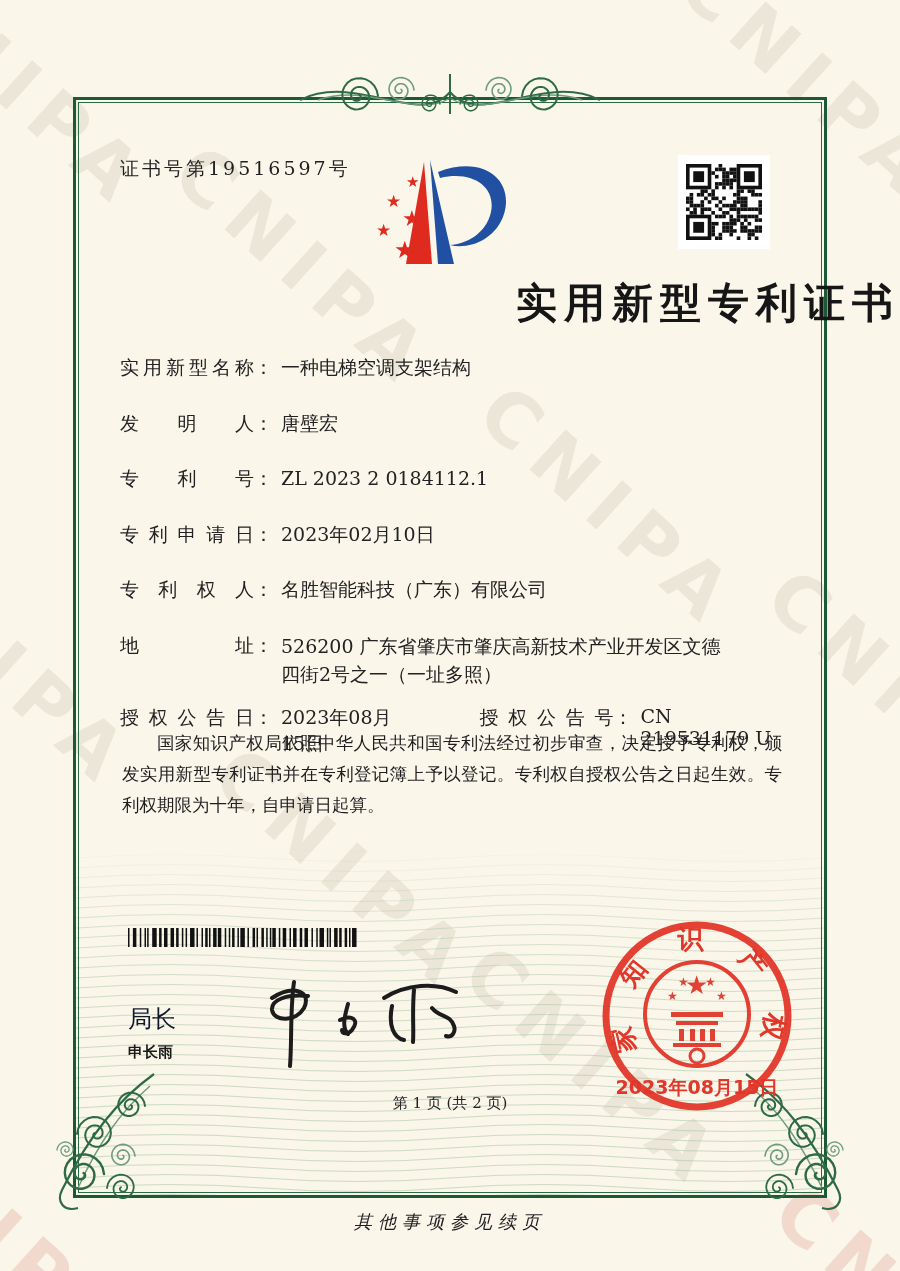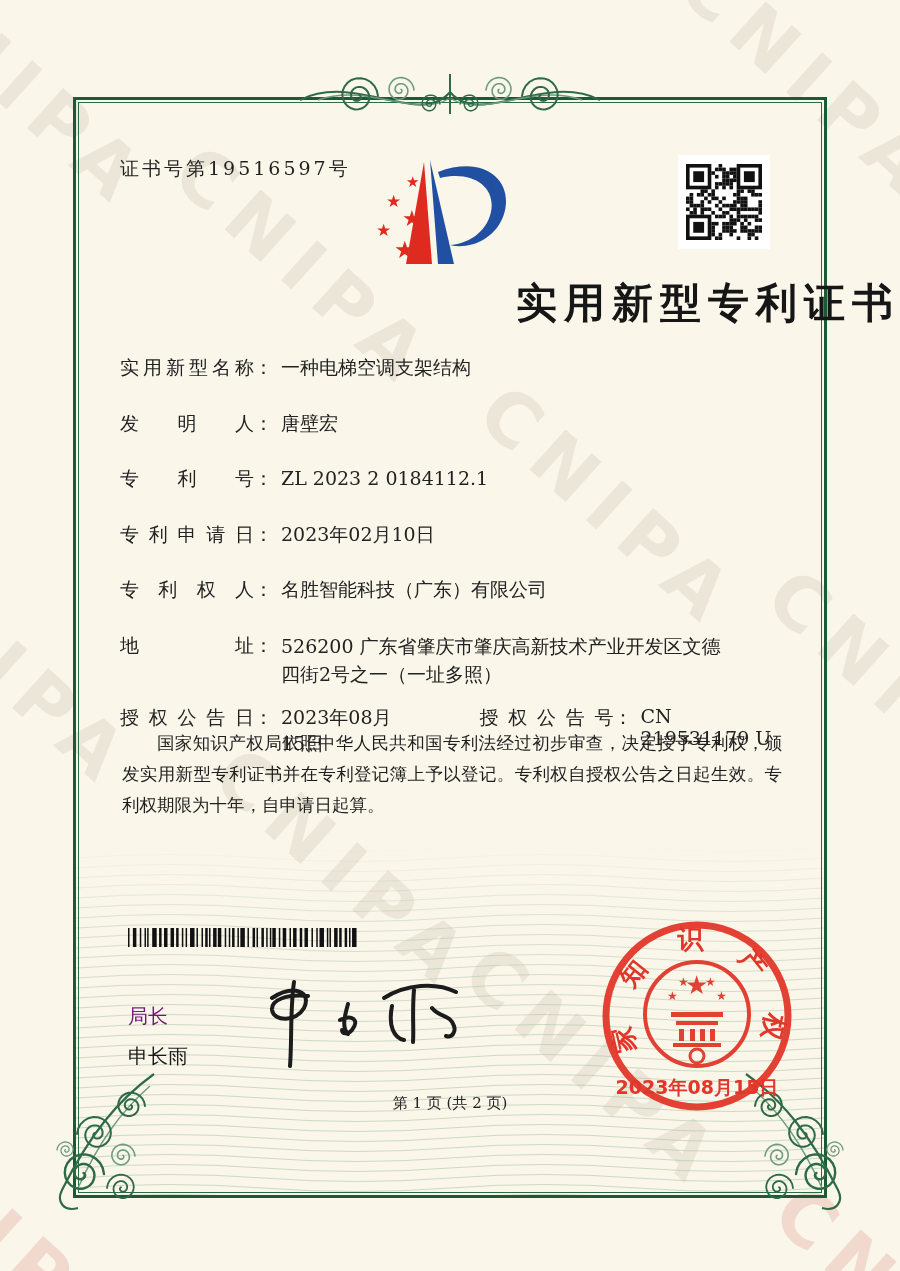--- a/index.html
+++ b/index.html
@@ -48,24 +48,24 @@
   
   #body-text{position:absolute;left:122px;top:728px;width:660px;
              font-size:17.5px;line-height:31px;color:#1e1e1e;text-align:justify;
              }
   #body-text p{margin:0 0 7px 0;text-indent:2em;}
 
   
   #barcode{position:absolute;left:128px;top:928px;width:230px;height:19px;}
 
   
-  #sig-title{position:absolute;left:128px;top:1003px;font-size:20px;
-             font-family:"DejaVu Sans","Liberation Sans",sans-serif;color:#701a75;}
-  #sig-name{position:absolute;left:128px;top:1043px;font-size:20px;
-            font-family:"DejaVu Sans","Liberation Sans",sans-serif;color:#1a1a1a;}
+  #sig-title{position:absolute;left:128px;top:1003px;font-size:24px;
+             font-family:"DejaVu Sans","Liberation Sans",sans-serif;color:#0f172a;}
+  #sig-name{position:absolute;left:128px;top:1043px;font-size:15px;
+            font-family:"DejaVu Sans","Liberation Sans",sans-serif;color:#1a1a1a;font-weight:bold;}
   #sig-hand{position:absolute;left:256px;top:968px;}
 
   
   #seal{position:absolute;left:597px;top:916px;width:200px;height:200px;}
 
   
   #page-num{position:absolute;left:0;top:1094px;width:100%;text-align:center;
             font-size:15px;color:#222;}
   #cont-note{position:absolute;left:0;top:1210px;width:100%;text-align:center;
              font-size:18px;letter-spacing:6px;color:#1e1e1e;font-style:italic;}
@@ -477,14 +477,15 @@
       <rect x="93" y="113" width="5" height="12"></rect>
       <rect x="103" y="113" width="5" height="12"></rect>
       <rect x="113" y="113" width="5" height="12"></rect>
       <rect x="76" y="127" width="48" height="4"></rect>
       <circle cx="100" cy="140" r="7" fill="none" stroke="#e1372a" stroke-width="3"></circle>
     </g>
     <text x="100" y="178" text-anchor="middle" font-size="19" font-weight="bold" fill="#e1372a" font-family="DejaVu Sans, Liberation Sans, sans-serif">2023年08月15日</text>
   </svg>
 
   <div id="page-num">第 1 页 (共 2 页)</div>
+  <div id="cont-note">其他事项参见续页</div>
 
 </div>
 
 </body></html>

